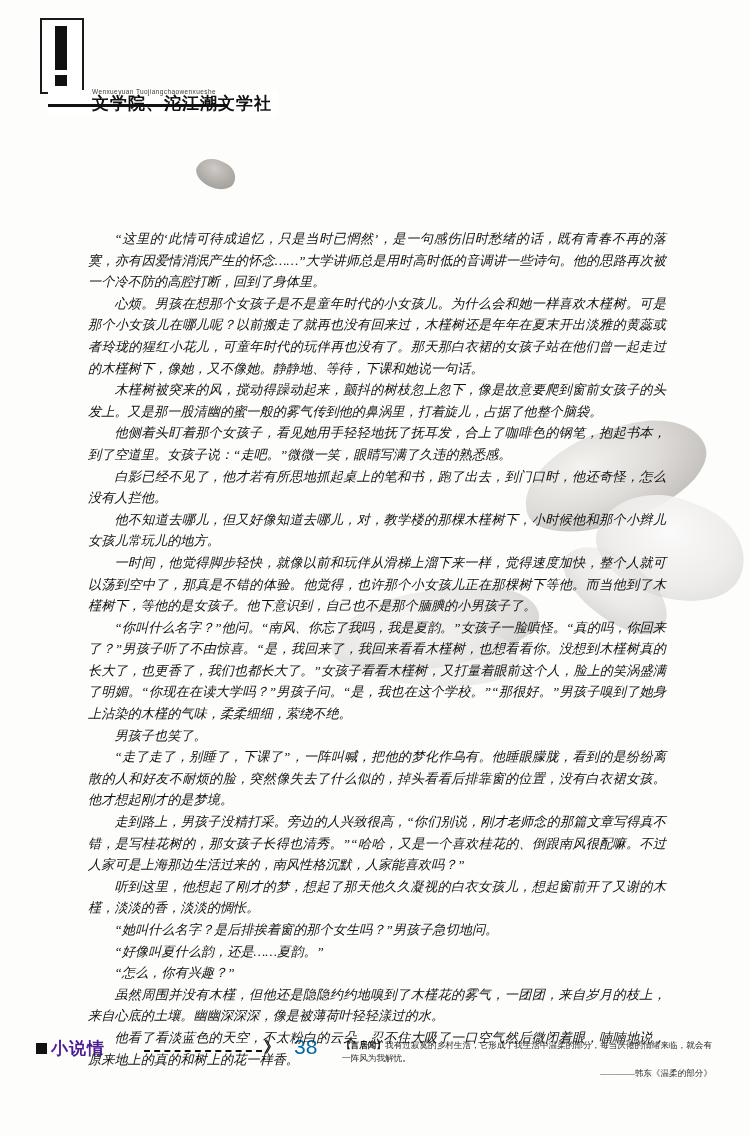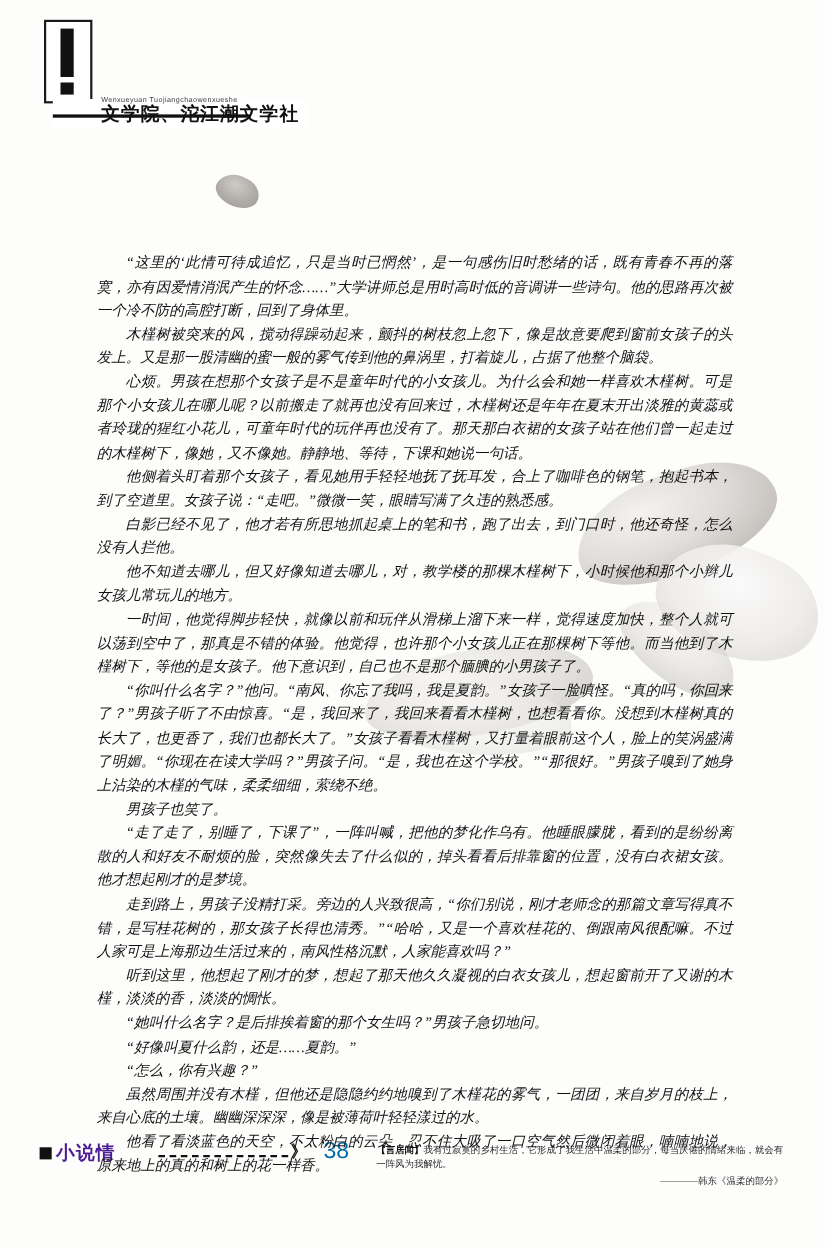--- a/index.html
+++ b/index.html
@@ -210,22 +210,22 @@
 
   <div class="header">
     <div class="header-mark"></div>
     <div class="header-title">文学院、沱江潮文学社</div>
     <div class="header-sub">Wenxueyuan Tuojiangchaowenxueshe</div>
     <div class="header-rule"></div>
   </div>
 
   <div class="article">
     <p>“这里的‘此情可待成追忆，只是当时已惘然’，是一句感伤旧时愁绪的话，既有青春不再的落寞，亦有因爱情消泯产生的怀念……”大学讲师总是用时高时低的音调讲一些诗句。他的思路再次被一个冷不防的高腔打断，回到了身体里。</p>
+    <p>心烦。男孩在想那个女孩子是不是童年时代的小女孩儿。为什么会和她一样喜欢木槿树。可是那个小女孩儿在哪儿呢？以前搬走了就再也没有回来过，木槿树还是年年在夏末开出淡雅的黄蕊或者玲珑的猩红小花儿，可童年时代的玩伴再也没有了。那天那白衣裙的女孩子站在他们曾一起走过的木槿树下，像她，又不像她。静静地、等待，下课和她说一句话。</p>
     <p>木槿树被突来的风，搅动得躁动起来，颤抖的树枝忽上忽下，像是故意要爬到窗前女孩子的头发上。又是那一股清幽的蜜一般的雾气传到他的鼻涡里，打着旋儿，占据了他整个脑袋。</p>
-    <p>心烦。男孩在想那个女孩子是不是童年时代的小女孩儿。为什么会和她一样喜欢木槿树。可是那个小女孩儿在哪儿呢？以前搬走了就再也没有回来过，木槿树还是年年在夏末开出淡雅的黄蕊或者玲珑的猩红小花儿，可童年时代的玩伴再也没有了。那天那白衣裙的女孩子站在他们曾一起走过的木槿树下，像她，又不像她。静静地、等待，下课和她说一句话。</p>
     <p>他侧着头盯着那个女孩子，看见她用手轻轻地抚了抚耳发，合上了咖啡色的钢笔，抱起书本，到了空道里。女孩子说：“走吧。”微微一笑，眼睛写满了久违的熟悉感。</p>
     <p>白影已经不见了，他才若有所思地抓起桌上的笔和书，跑了出去，到门口时，他还奇怪，怎么没有人拦他。</p>
     <p>他不知道去哪儿，但又好像知道去哪儿，对，教学楼的那棵木槿树下，小时候他和那个小辫儿女孩儿常玩儿的地方。</p>
     <p>一时间，他觉得脚步轻快，就像以前和玩伴从滑梯上溜下来一样，觉得速度加快，整个人就可以荡到空中了，那真是不错的体验。他觉得，也许那个小女孩儿正在那棵树下等他。而当他到了木槿树下，等他的是女孩子。他下意识到，自己也不是那个腼腆的小男孩子了。</p>
     <p>“你叫什么名字？”他问。“南风、你忘了我吗，我是夏韵。”女孩子一脸嗔怪。“真的吗，你回来了？”男孩子听了不由惊喜。“是，我回来了，我回来看看木槿树，也想看看你。没想到木槿树真的长大了，也更香了，我们也都长大了。”女孩子看看木槿树，又打量着眼前这个人，脸上的笑涡盛满了明媚。“你现在在读大学吗？”男孩子问。“是，我也在这个学校。”“那很好。”男孩子嗅到了她身上沾染的木槿的气味，柔柔细细，萦绕不绝。</p>
     <p>男孩子也笑了。</p>
     <p>“走了走了，别睡了，下课了”，一阵叫喊，把他的梦化作乌有。他睡眼朦胧，看到的是纷纷离散的人和好友不耐烦的脸，突然像失去了什么似的，掉头看看后排靠窗的位置，没有白衣裙女孩。他才想起刚才的是梦境。</p>
     <p>走到路上，男孩子没精打采。旁边的人兴致很高，“你们别说，刚才老师念的那篇文章写得真不错，是写桂花树的，那女孩子长得也清秀。”“哈哈，又是一个喜欢桂花的、倒跟南风很配嘛。不过人家可是上海那边生活过来的，南风性格沉默，人家能喜欢吗？”</p>
     <p>听到这里，他想起了刚才的梦，想起了那天他久久凝视的白衣女孩儿，想起窗前开了又谢的木槿，淡淡的香，淡淡的惆怅。</p>
     <p>“她叫什么名字？是后排挨着窗的那个女生吗？”男孩子急切地问。</p>

